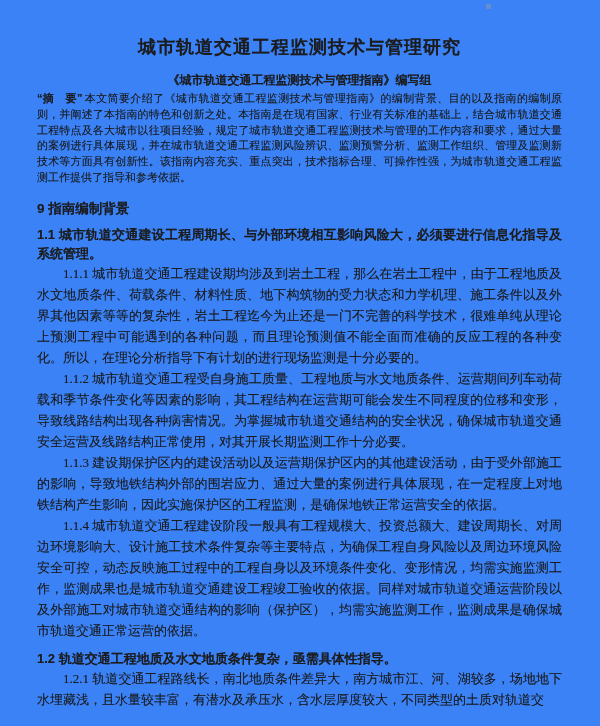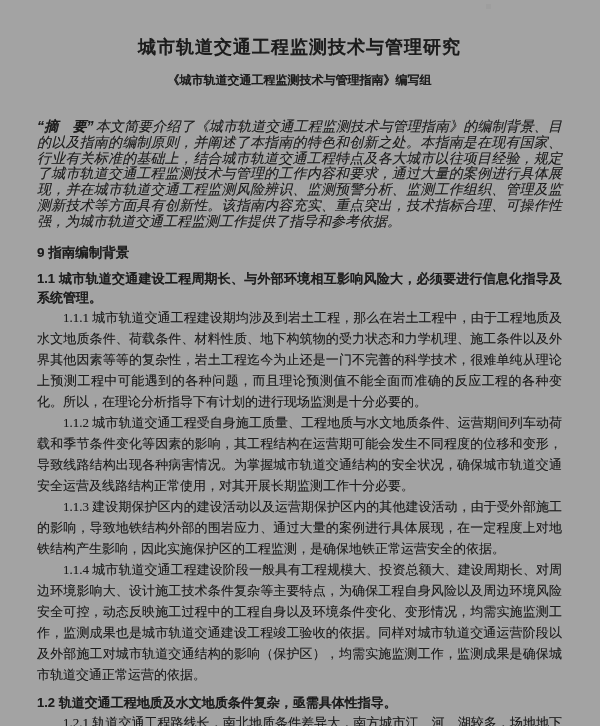--- a/index.html
+++ b/index.html
@@ -9,21 +9,21 @@
     height: 726px;
     overflow: hidden;
     position: relative;
     font-family: "Liberation Serif", "DejaVu Serif", serif;
     color: #1c1c1c;
   }
   .page {
     width: 600px;
     height: 726px;
     padding: 28px 38px 0 37px;
-    background: #a3a3a3;
+    background: #3b82f6;
     overflow: hidden;
     text-shadow: 0 0 0.5px rgba(0,0,0,0.35);
   }
   .doc-title {
     text-align: center;
     font-family: "Liberation Sans", "DejaVu Sans", sans-serif;
     font-weight: bold;
     font-size: 18px;
     letter-spacing: 1px;
     line-height: 22px;
@@ -31,25 +31,24 @@
   }
   .doc-byline {
     text-align: center;
     font-family: Liberation Serif, serif;
     font-weight: bold;
     font-size: 12px;
     line-height: 14px;
     margin-top: 15px;
   }
   .abstract {
-    margin-top: 32px;
-    font-size: 14px;
+    margin-top: 4px;
+    font-size: 11px;
     line-height: 15.8px;
     text-align: justify;
-    font-style: italic;
   }
   .abstract .label,
   .keywords .label {
     font-family: "Liberation Sans", "DejaVu Sans", sans-serif;
     font-weight: bold;
     margin-right: 2px;
   }
   .keywords {
     font-size: 13px;
     line-height: 16px;

